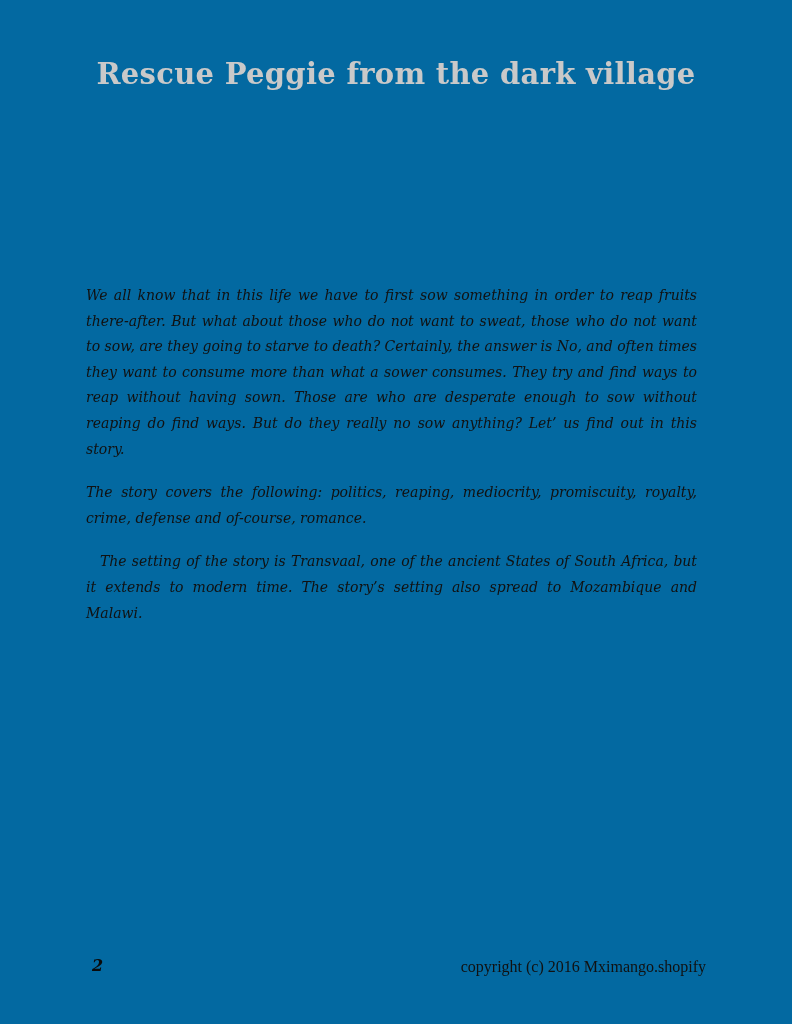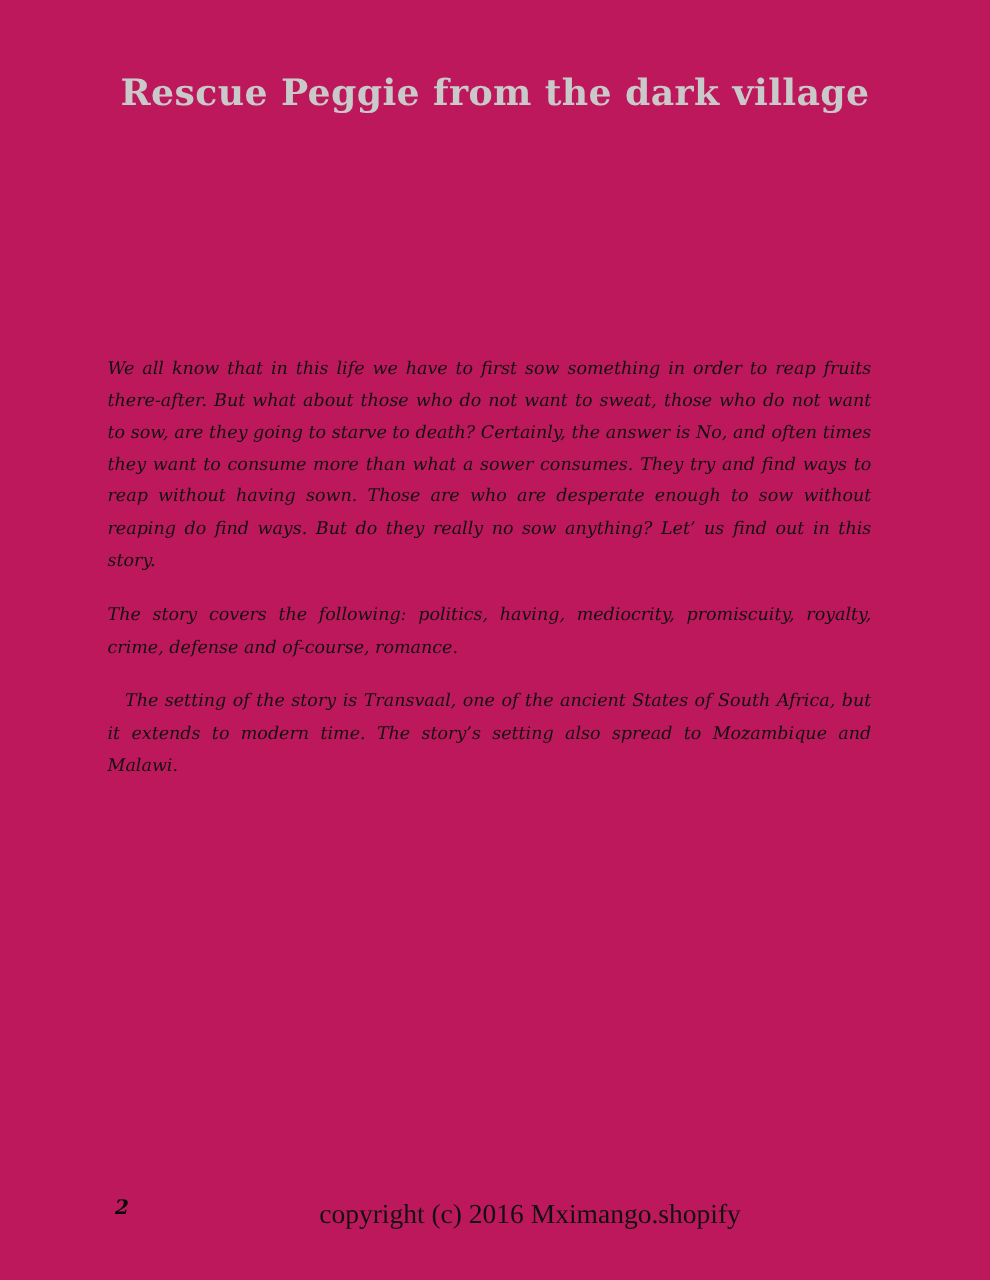--- a/index.html
+++ b/index.html
@@ -7,21 +7,21 @@
     padding: 0;
     background: #b8b8b8;
   }
   body {
     font-family: "Liberation Serif", serif;
   }
   .page {
     position: relative;
     width: 792px;
     height: 1024px;
-    background: #be185d;
+    background: #0369a1;
     overflow: hidden;
     box-sizing: border-box;
   }
   .page-inner {
     position: absolute;
     left: 0;
     top: 0;
     right: 0;
     bottom: 0;
     padding: 0;
@@ -96,39 +96,39 @@
     font-weight: bold;
     font-style: italic;
     font-size: 16px;
     color: #0a0a0a;
   }
   .footer-copyright {
     position: absolute;
     left: 0;
     right: 0;
     top: 2px;
-    text-align: center;
+    text-align: right;
     font-family: "Liberation Serif", serif;
-    font-size: 22px;
+    font-size: 16px;
     color: #111111;
     padding-left: 56px;
   }
 </style>
 </head>
 <body>
 
 <div class="page">
   <div class="page-inner">
 
     <div class="running-header">Rescue Peggie from the dark village</div>
 
 
     <div class="body-copy">
       <p>We all know that in this life we have to first sow something in order to reap fruits there-after. But what about those who do not want to sweat, those who do not want to sow, are they going to starve to death? Certainly, the answer is No, and often times they want to consume more than what a sower   consumes. They try and find ways to reap without having sown. Those are who are desperate enough to sow without reaping do find ways. But do they really no sow anything? Let’ us find out in this story.</p>
-      <p>The story covers the following: politics, having, mediocrity, promiscuity, royalty, crime, defense and of-course, romance.</p>
+      <p>The story covers the following: politics, reaping, mediocrity, promiscuity, royalty, crime, defense and of-course, romance.</p>
       <p class="indent-line">The setting of the story is Transvaal, one of the ancient States of South Africa, but it extends to modern time. The story’s setting also spread to Mozambique and Malawi.</p>
     </div>
 
     <div class="footer">
       <div class="footer-page-number">2</div>
       <div class="footer-copyright">copyright (c) 2016   Mximango.shopify</div>
     </div>
 
   </div>
 </div>

